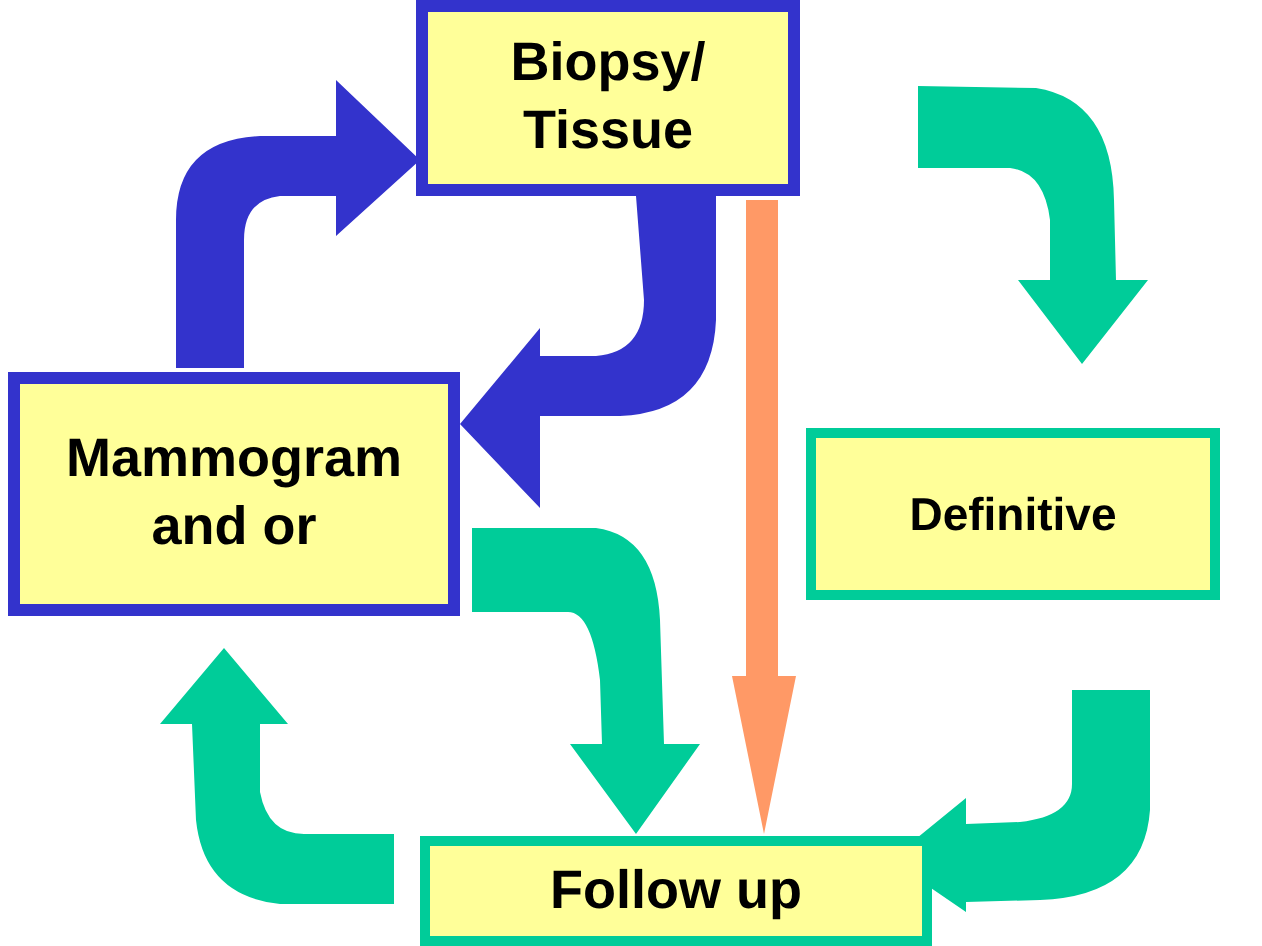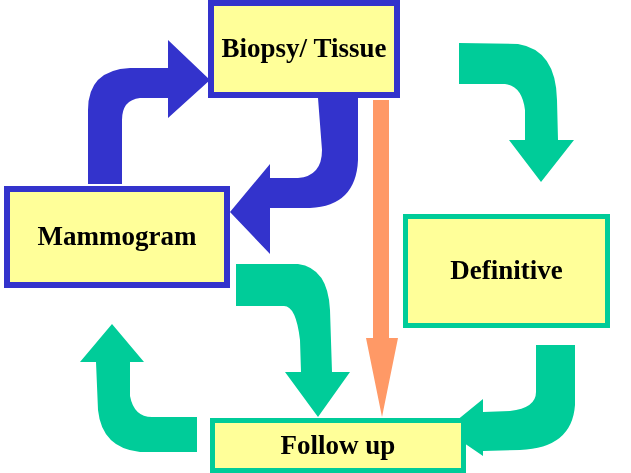--- a/index.html
+++ b/index.html
@@ -1,28 +1,28 @@
 <!DOCTYPE html>
 <html><head>
   <meta charset="utf-8">
   <style>
     html, body { margin: 0; padding: 0; background: #ffffff; }
     #canvas { position: relative; width: 631px; height: 473px; overflow: hidden; background: #ffffff; }
     svg.arrows { position: absolute; left: 0; top: 0; width: 631px; height: 473px; }
     .box {
       position: absolute; box-sizing: border-box; background: #ffff99;
       display: flex; flex-direction: column; align-items: center; justify-content: center;
-      font-family: Liberation Serif, serif; font-weight: bold; color: #000;
+      font-family: Liberation Sans, sans-serif; font-weight: bold; color: #000;
       text-align: center; line-height: 1.25;
     }
     .box.blue { border: 6px solid #3333cc; }
     .box.green { border: 5px solid #00cc99; }
     #box-biopsy { left: 208px; top: 0px; width: 192px; height: 98px; font-size: 27px; }
-    #box-mammo { left: 4px; top: 186px; width: 226px; height: 102px; font-size: 27px; }
-    #box-surgery { left: 403px; top: 214px; width: 207px; height: 114px; font-size: 27px; }
+    #box-mammo { left: 4px; top: 186px; width: 226px; height: 122px; font-size: 27px; }
+    #box-surgery { left: 403px; top: 214px; width: 207px; height: 86px; font-size: 23px; }
     #box-follow { left: 210px; top: 418px; width: 256px; height: 55px; font-size: 27px; }
   </style>
 </head>
 <body>
 
 <div id="canvas">
   <svg class="arrows" viewBox="0 0 631 473">
 
     <path fill="#3333cc" d="M88,184 L88,110 Q88,70 130,68 L168,68 L168,40 L210,80 L168,118 L168,98 L140,98 Q122,100 122,120 L122,184 Z"></path>
 
@@ -38,20 +38,21 @@
 
     <path fill="#ff9966" d="M373,100 L389,100 L389,338 L398,338 L382,417 L366,338 L373,338 Z"></path>
   </svg>
 
   <div id="box-biopsy" class="box blue">
     <div>Biopsy/ Tissue</div>
   </div>
 
   <div id="box-mammo" class="box blue">
     <div>Mammogram</div>
+    <div>and or</div>
   </div>
 
   <div id="box-surgery" class="box green">
     <div>Definitive</div>
   </div>
 
   <div id="box-follow" class="box green">
     <div>Follow up</div>
   </div>
 </div>

